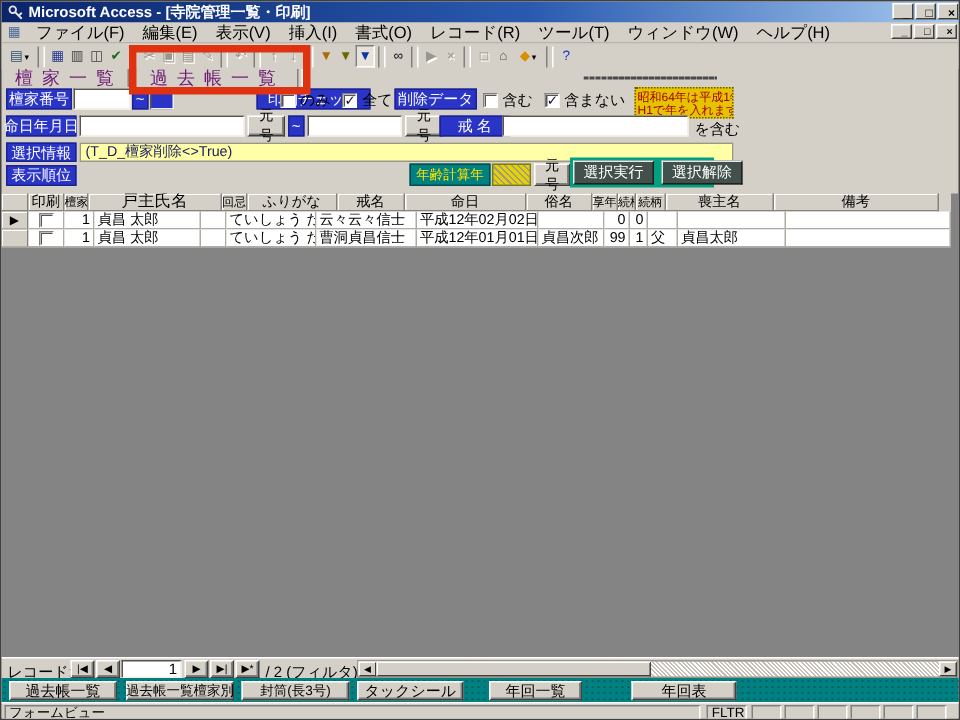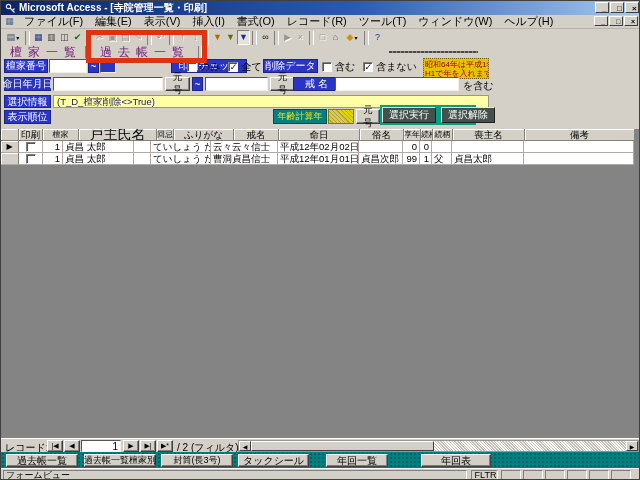--- a/index.html
+++ b/index.html
@@ -279,22 +279,22 @@
   <button class="gray-btn" style="left:355px;top:108px;width:24px;height:15px;">元号</button>
   <div class="exec-wrap">
     <button class="exec-btn">選択実行</button>
     <button class="exec-btn">選択解除</button>
   </div>
 
   <div class="tbl" id="table">
       <div class="trow">
         <div class="tcell hd" style="width: 18px;"></div>
         <div class="tcell hd" style="width: 24px; font-size: 9.5px;">印刷</div>
-        <div class="tcell hd" style="width: 36px; font-size: 8px;">檀家</div>
-        <div class="tcell hd" style="width: 78px; font-size: 14px;">戸主氏名</div>
+        <div class="tcell hd" style="width: 16px; font-size: 8px;">檀家</div>
+        <div class="tcell hd" style="width: 89px; font-size: 11px;">戸主氏名</div>
         <div class="tcell hd" style="width: 17px; font-size: 8px;">回忌</div>
         <div class="tcell hd" style="width: 60px; font-size: 9.5px;">ふりがな</div>
         <div class="tcell hd" style="width: 45px; font-size: 9.5px;">戒名</div>
         <div class="tcell hd" style="width: 81px; font-size: 9.5px; text-align: center;">命日</div>
         <div class="tcell hd" style="width: 44px; font-size: 9.5px;">俗名</div>
         <div class="tcell hd" style="width: 17px; font-size: 8px;">享年</div>
         <div class="tcell hd" style="width: 12px; font-size: 8px;">続柄</div>
         <div class="tcell hd" style="width: 20px; font-size: 8px;">続柄</div>
         <div class="tcell hd" style="width: 72px; font-size: 9.5px;">喪主名</div>
         <div class="tcell hd" style="width: 110px; font-size: 9.5px;">備考</div>

